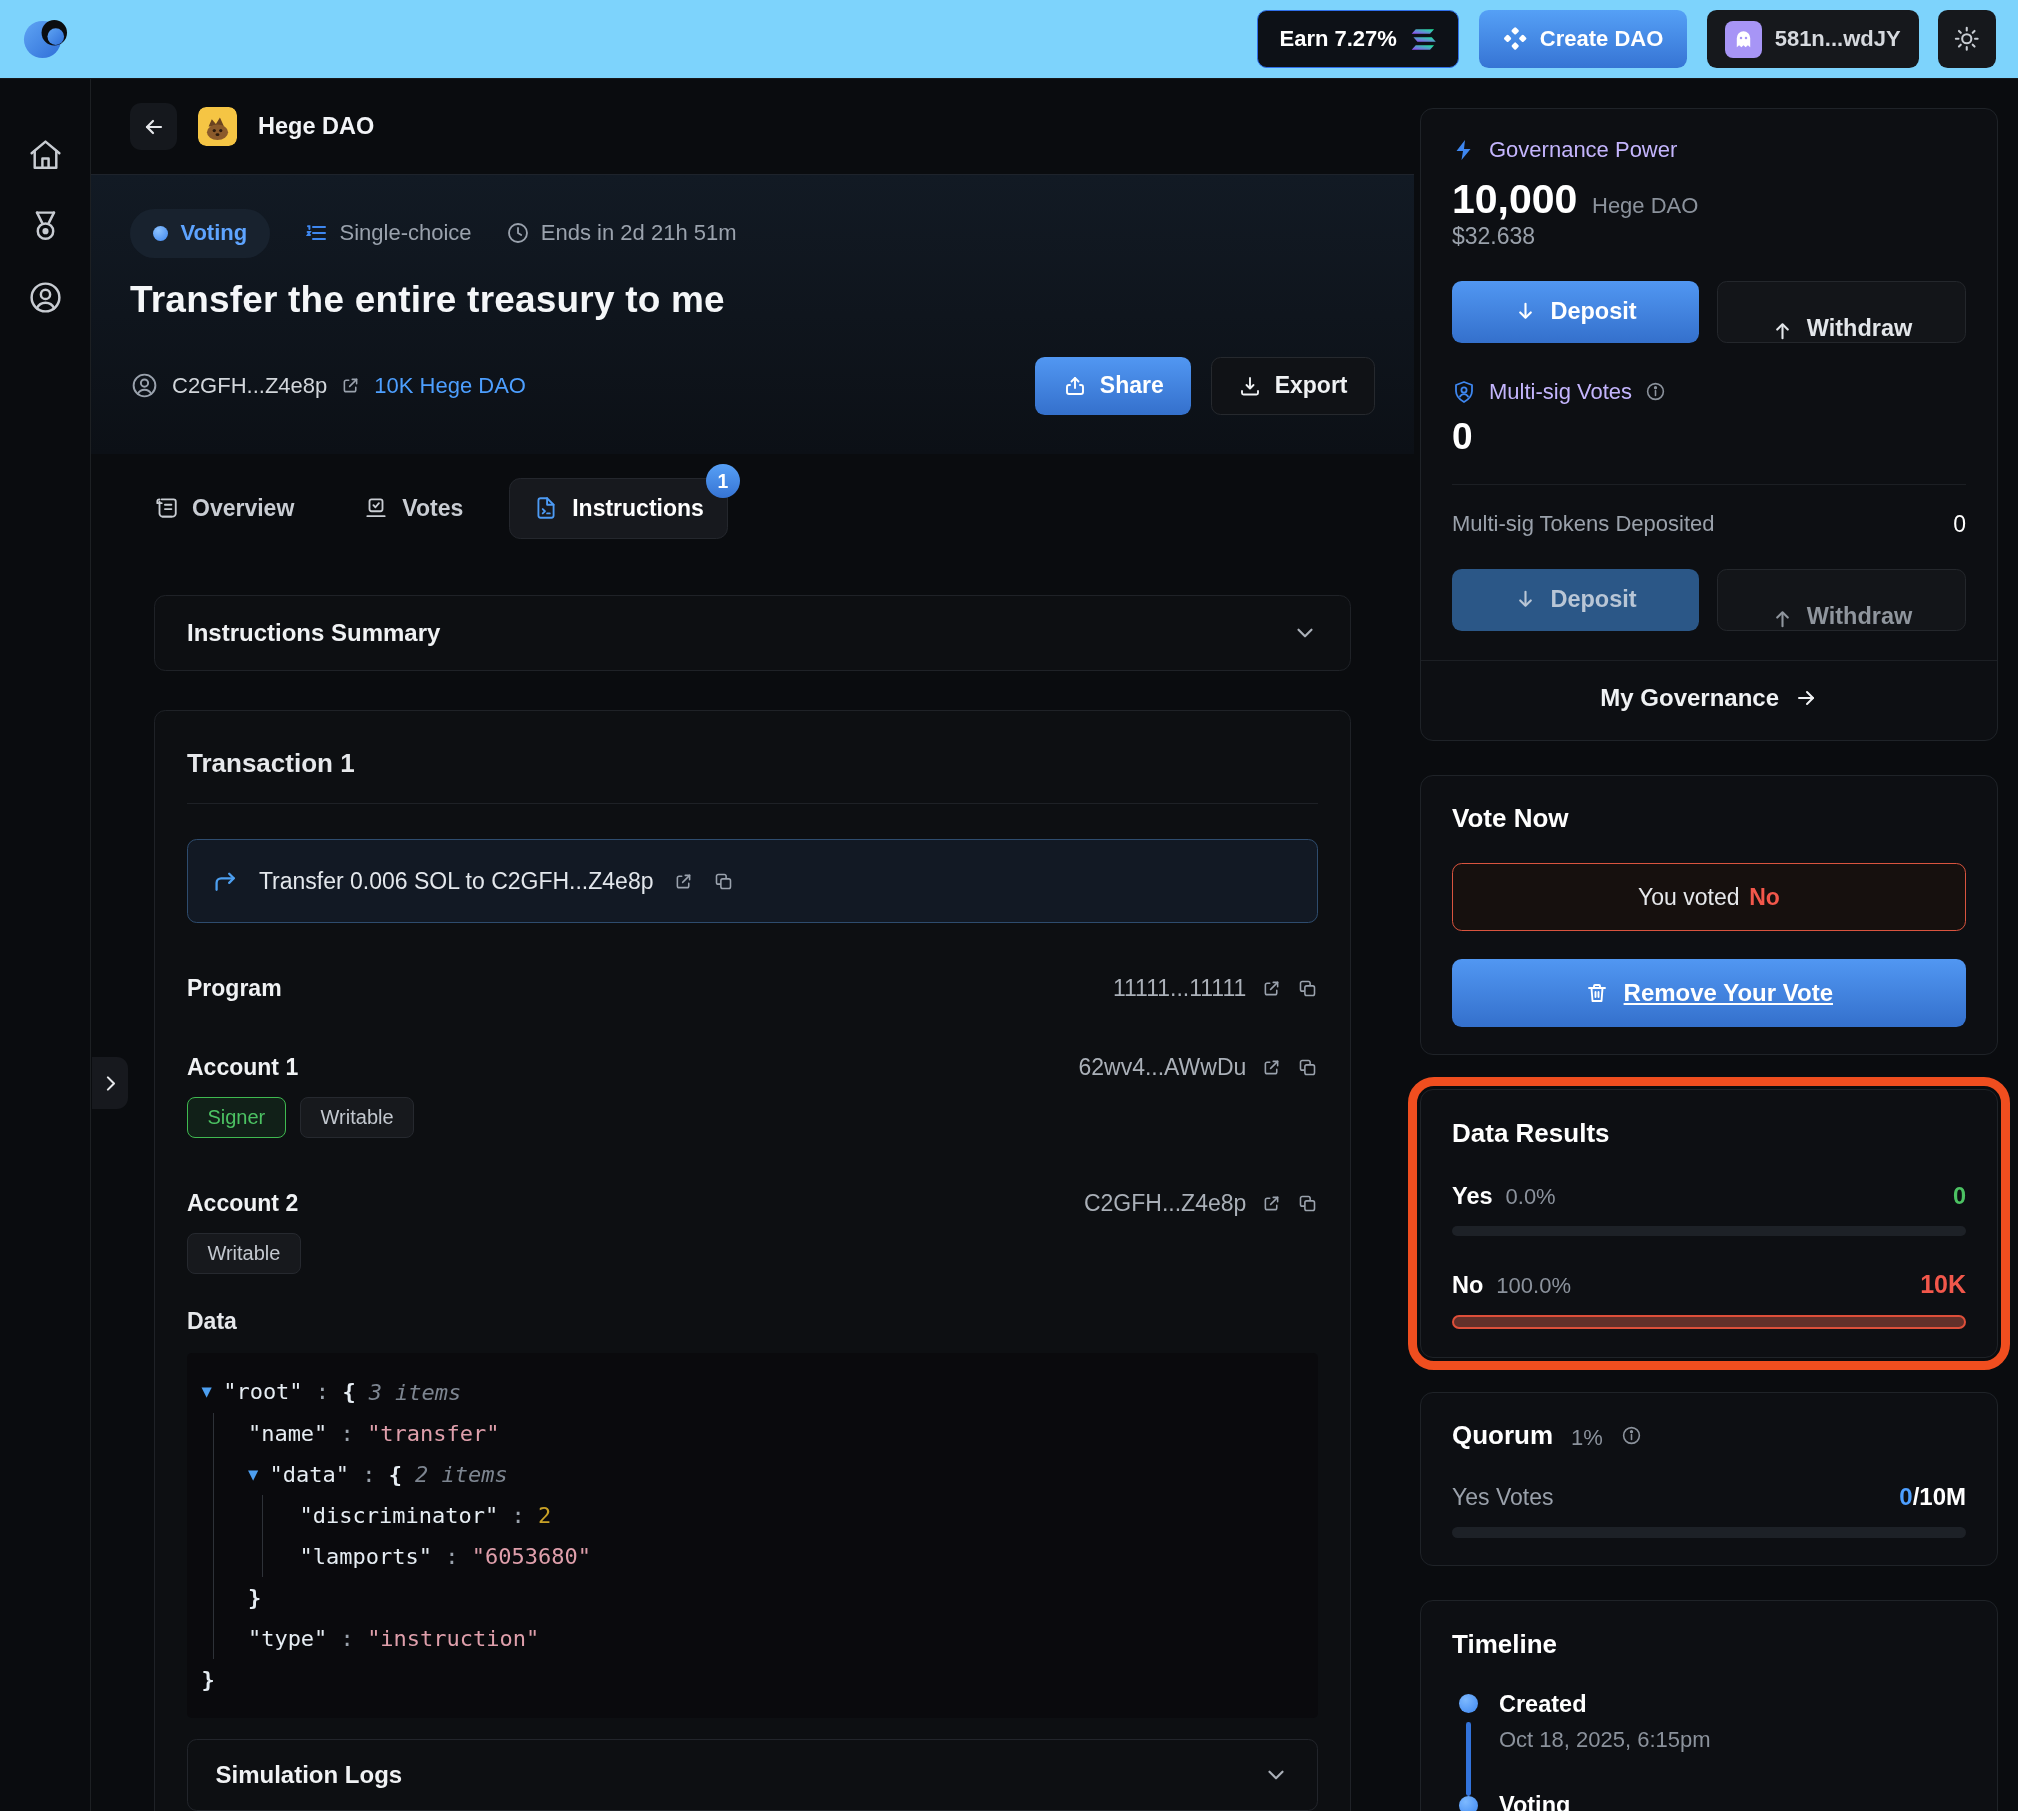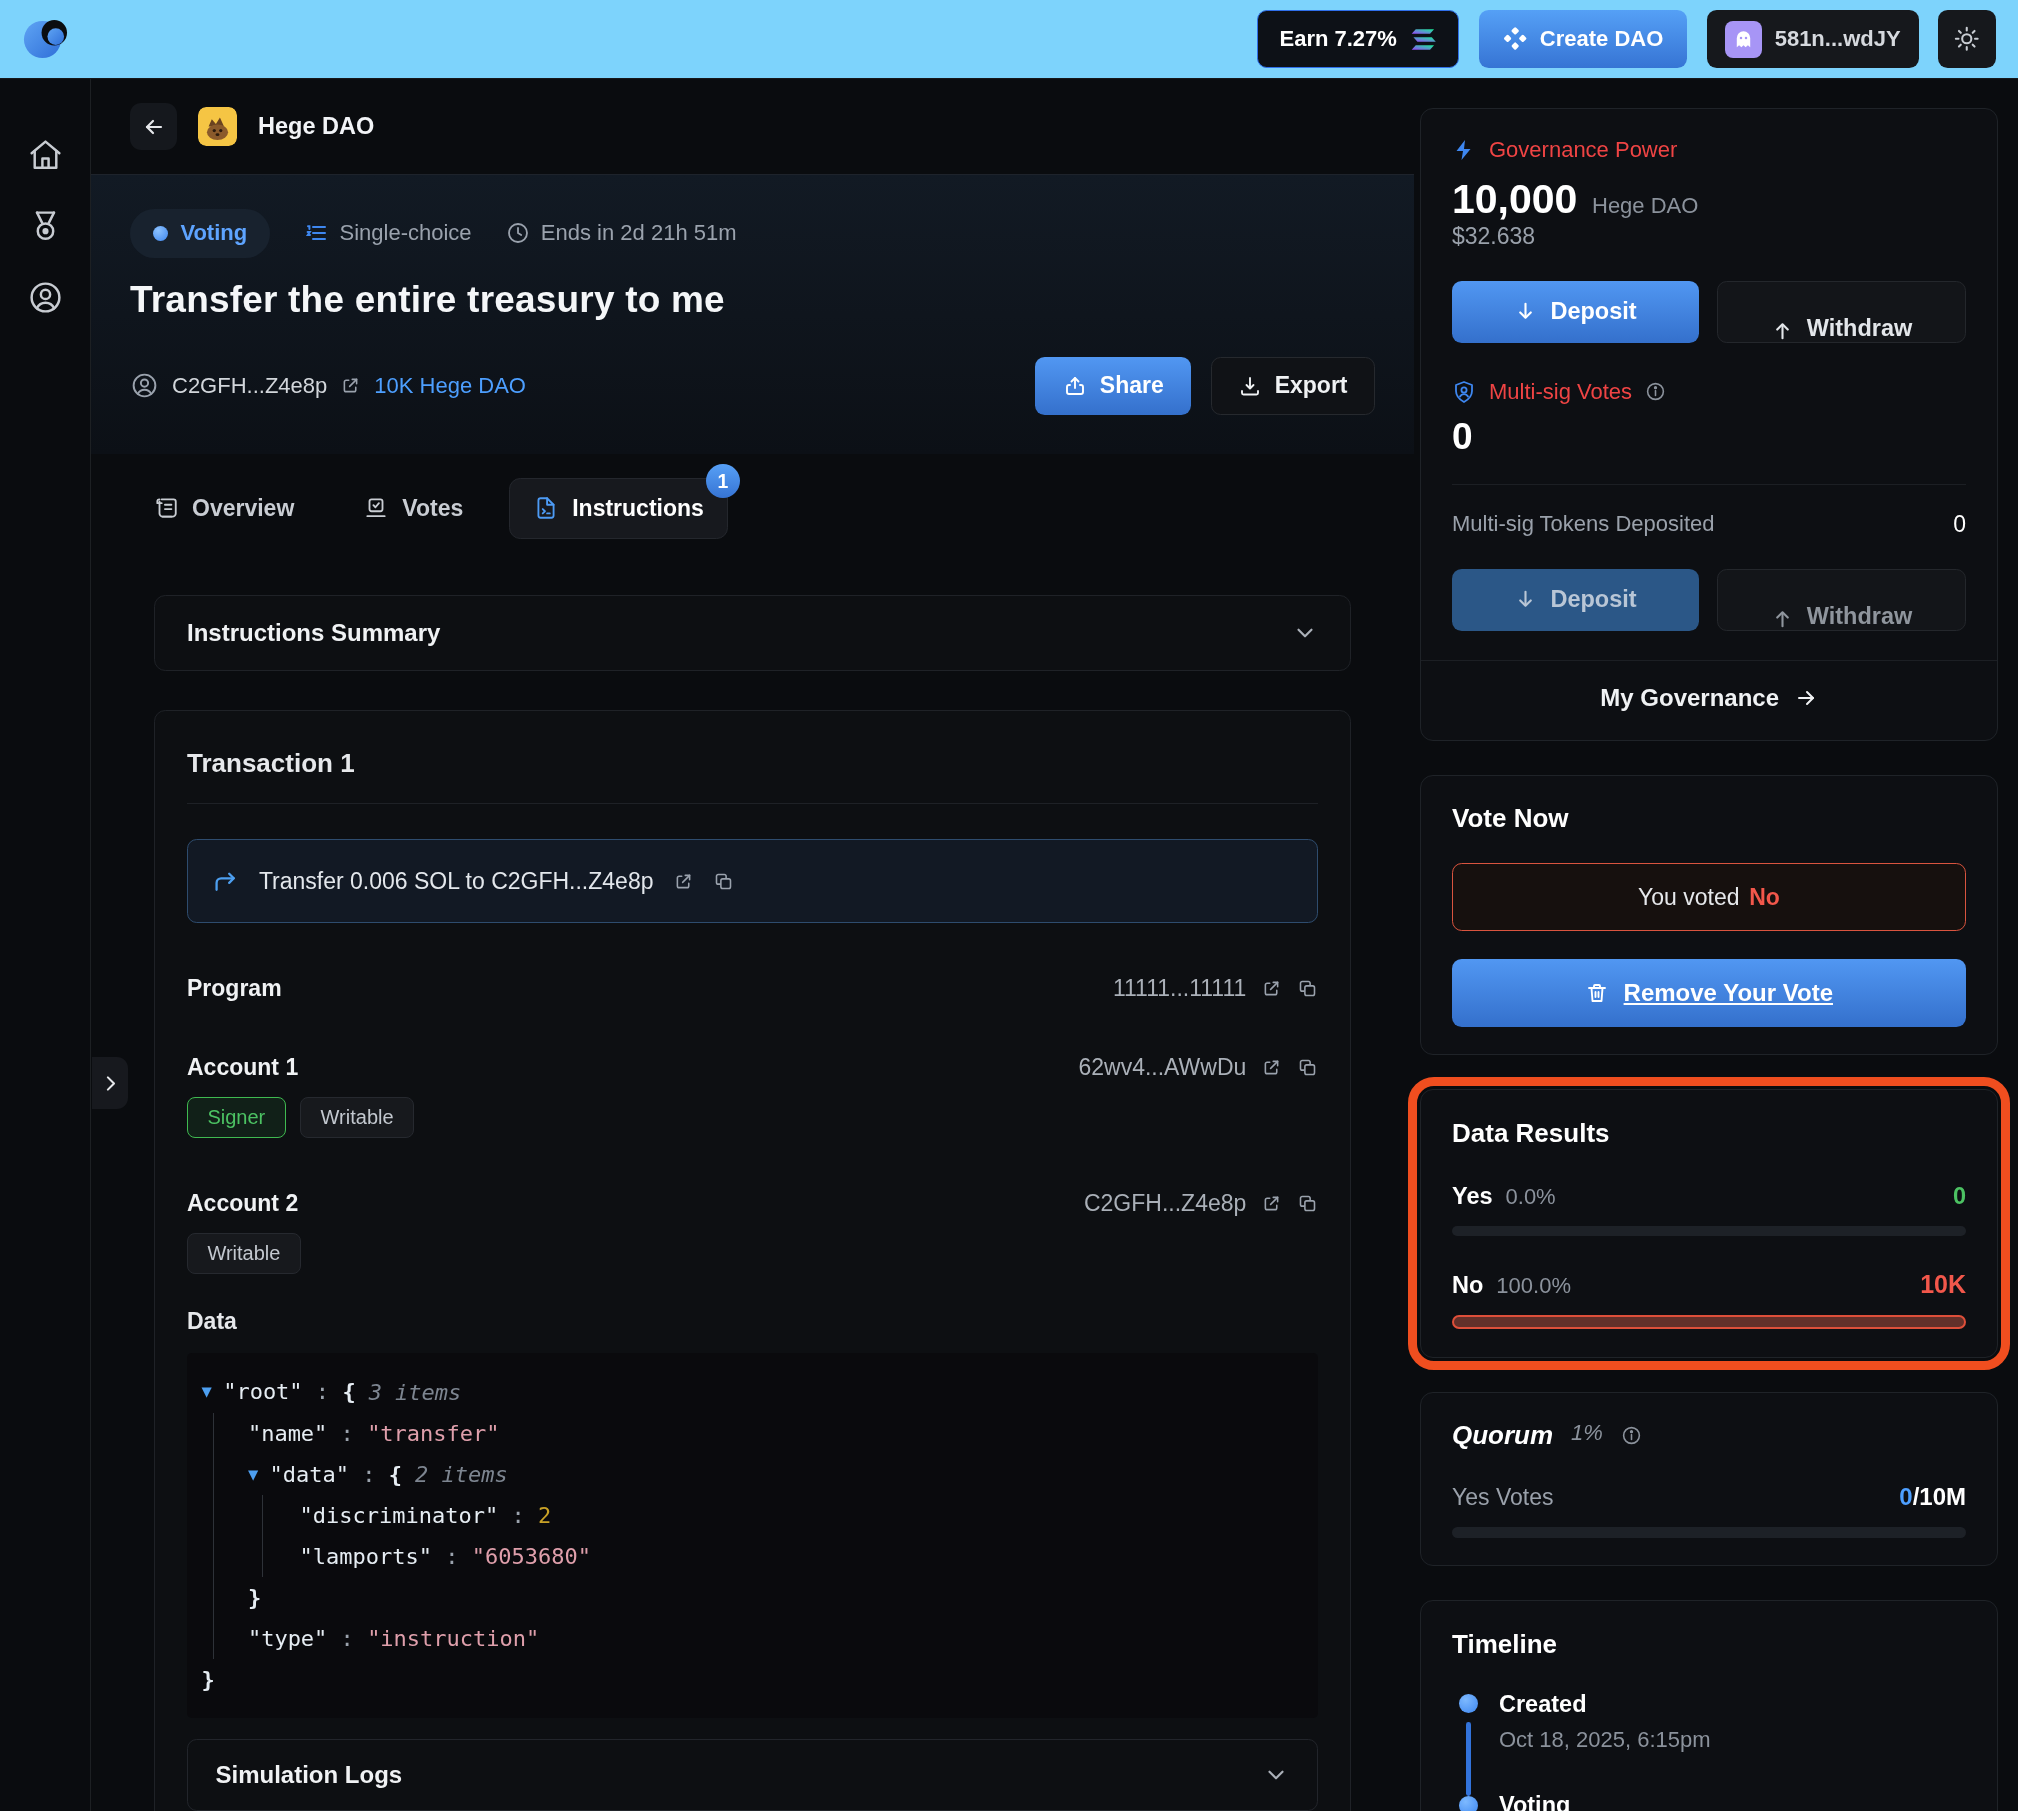--- a/index.html
+++ b/index.html
@@ -117,21 +117,21 @@
   .jmeta { color:#7d8590; font-style:italic; margin-left:13px; }
   .jstr { color:#df9fab; }
   .jnum { color:#c9a227; }
 
   .simlogs { margin-top:21px; border:0.8px solid #22252b; border-radius:9.7px; padding:21px 27.5px;
     display:flex; align-items:center; justify-content:space-between; cursor:pointer; }
 
   
   .sidebar { width:578px; flex-shrink:0; margin:29px 21px 0 6.5px; display:flex; flex-direction:column; gap:34px; }
   .side-card { background:#0d0f13; border:0.8px solid #1f2328; border-radius:13px; padding:27.5px 31px; }
-  .side-head { display:flex; align-items:center; gap:13px; color:#ef4444; font-size:22px; }
+  .side-head { display:flex; align-items:center; gap:13px; color:#c4b5fd; font-size:22px; }
   .gp-amount-row { margin-top:13px; display:flex; align-items:baseline; gap:14.6px; }
   .gp-amount { font-size:41px; font-weight:700; color:#fff; }
   .gp-token { font-size:22px; color:#8b929c; }
   .gp-usd { margin-top:0; color:#9aa1ab; font-size:23px; }
   .btn-pair { margin-top:31px; display:flex; gap:18px; }
   .btn-half { flex:1; height:62px; border-radius:9.7px; display:flex; align-items:center; justify-content:center;
     gap:13px; font-size:23.5px; font-weight:700; cursor:pointer; }
   .bh-blue { background:linear-gradient(180deg,#5197f2,#3470cc); color:#fff; }
   .bh-dark { background:#131519; border:0.8px solid #24272c; color:#e3e6ea;align-items:flex-end; }
   .bh-blue.disabled { background:#2b5787; color:#b9c6d6; }
@@ -158,21 +158,21 @@
     pointer-events:none; z-index:5; }
   .lr-row { margin-top:34px; display:flex; align-items:baseline; justify-content:space-between; }
   .lr-left { display:flex; align-items:baseline; gap:13px; }
   .lr-opt { font-size:23.5px; font-weight:700; color:#fff; }
   .lr-pct { font-size:22px; color:#8b929c; }
   .lr-count-yes { font-size:23.5px; font-weight:700; color:#4cc263; }
   .lr-count-no { font-size:25px; font-weight:700; color:#f2574b; }
   .track { margin-top:16px; height:10.5px; border-radius:5.7px; background:#1d2127; }
   .track-no { margin-top:16px; height:13.8px; border-radius:7.3px; border:2.4px solid #de4f3a; background:#63302a; }
 
-  .q-head { display:flex; align-items:flex-start; gap:18px;font-style:italic; }
+  .q-head { display:flex; align-items:flex-end; gap:18px; }
   .q-title { font-size:26px; font-weight:700; color:#fff; }
   .q-pct { font-size:22px; color:#8b929c; }
   .q-row { margin-top:32px; display:flex; align-items:baseline; justify-content:space-between; }
   .q-lbl { color:#9aa1ab; font-size:23px; }
   .q-val { font-size:24px; font-weight:700; color:#fff; }
   .q-val .cur { color:#4d9fff; }
 
   .tl-title { font-size:26px; font-weight:700; color:#fff; }
   .tl-list { margin-top:31px; }
   .titem { position:relative; padding-left:47px; padding-bottom:39px; }

